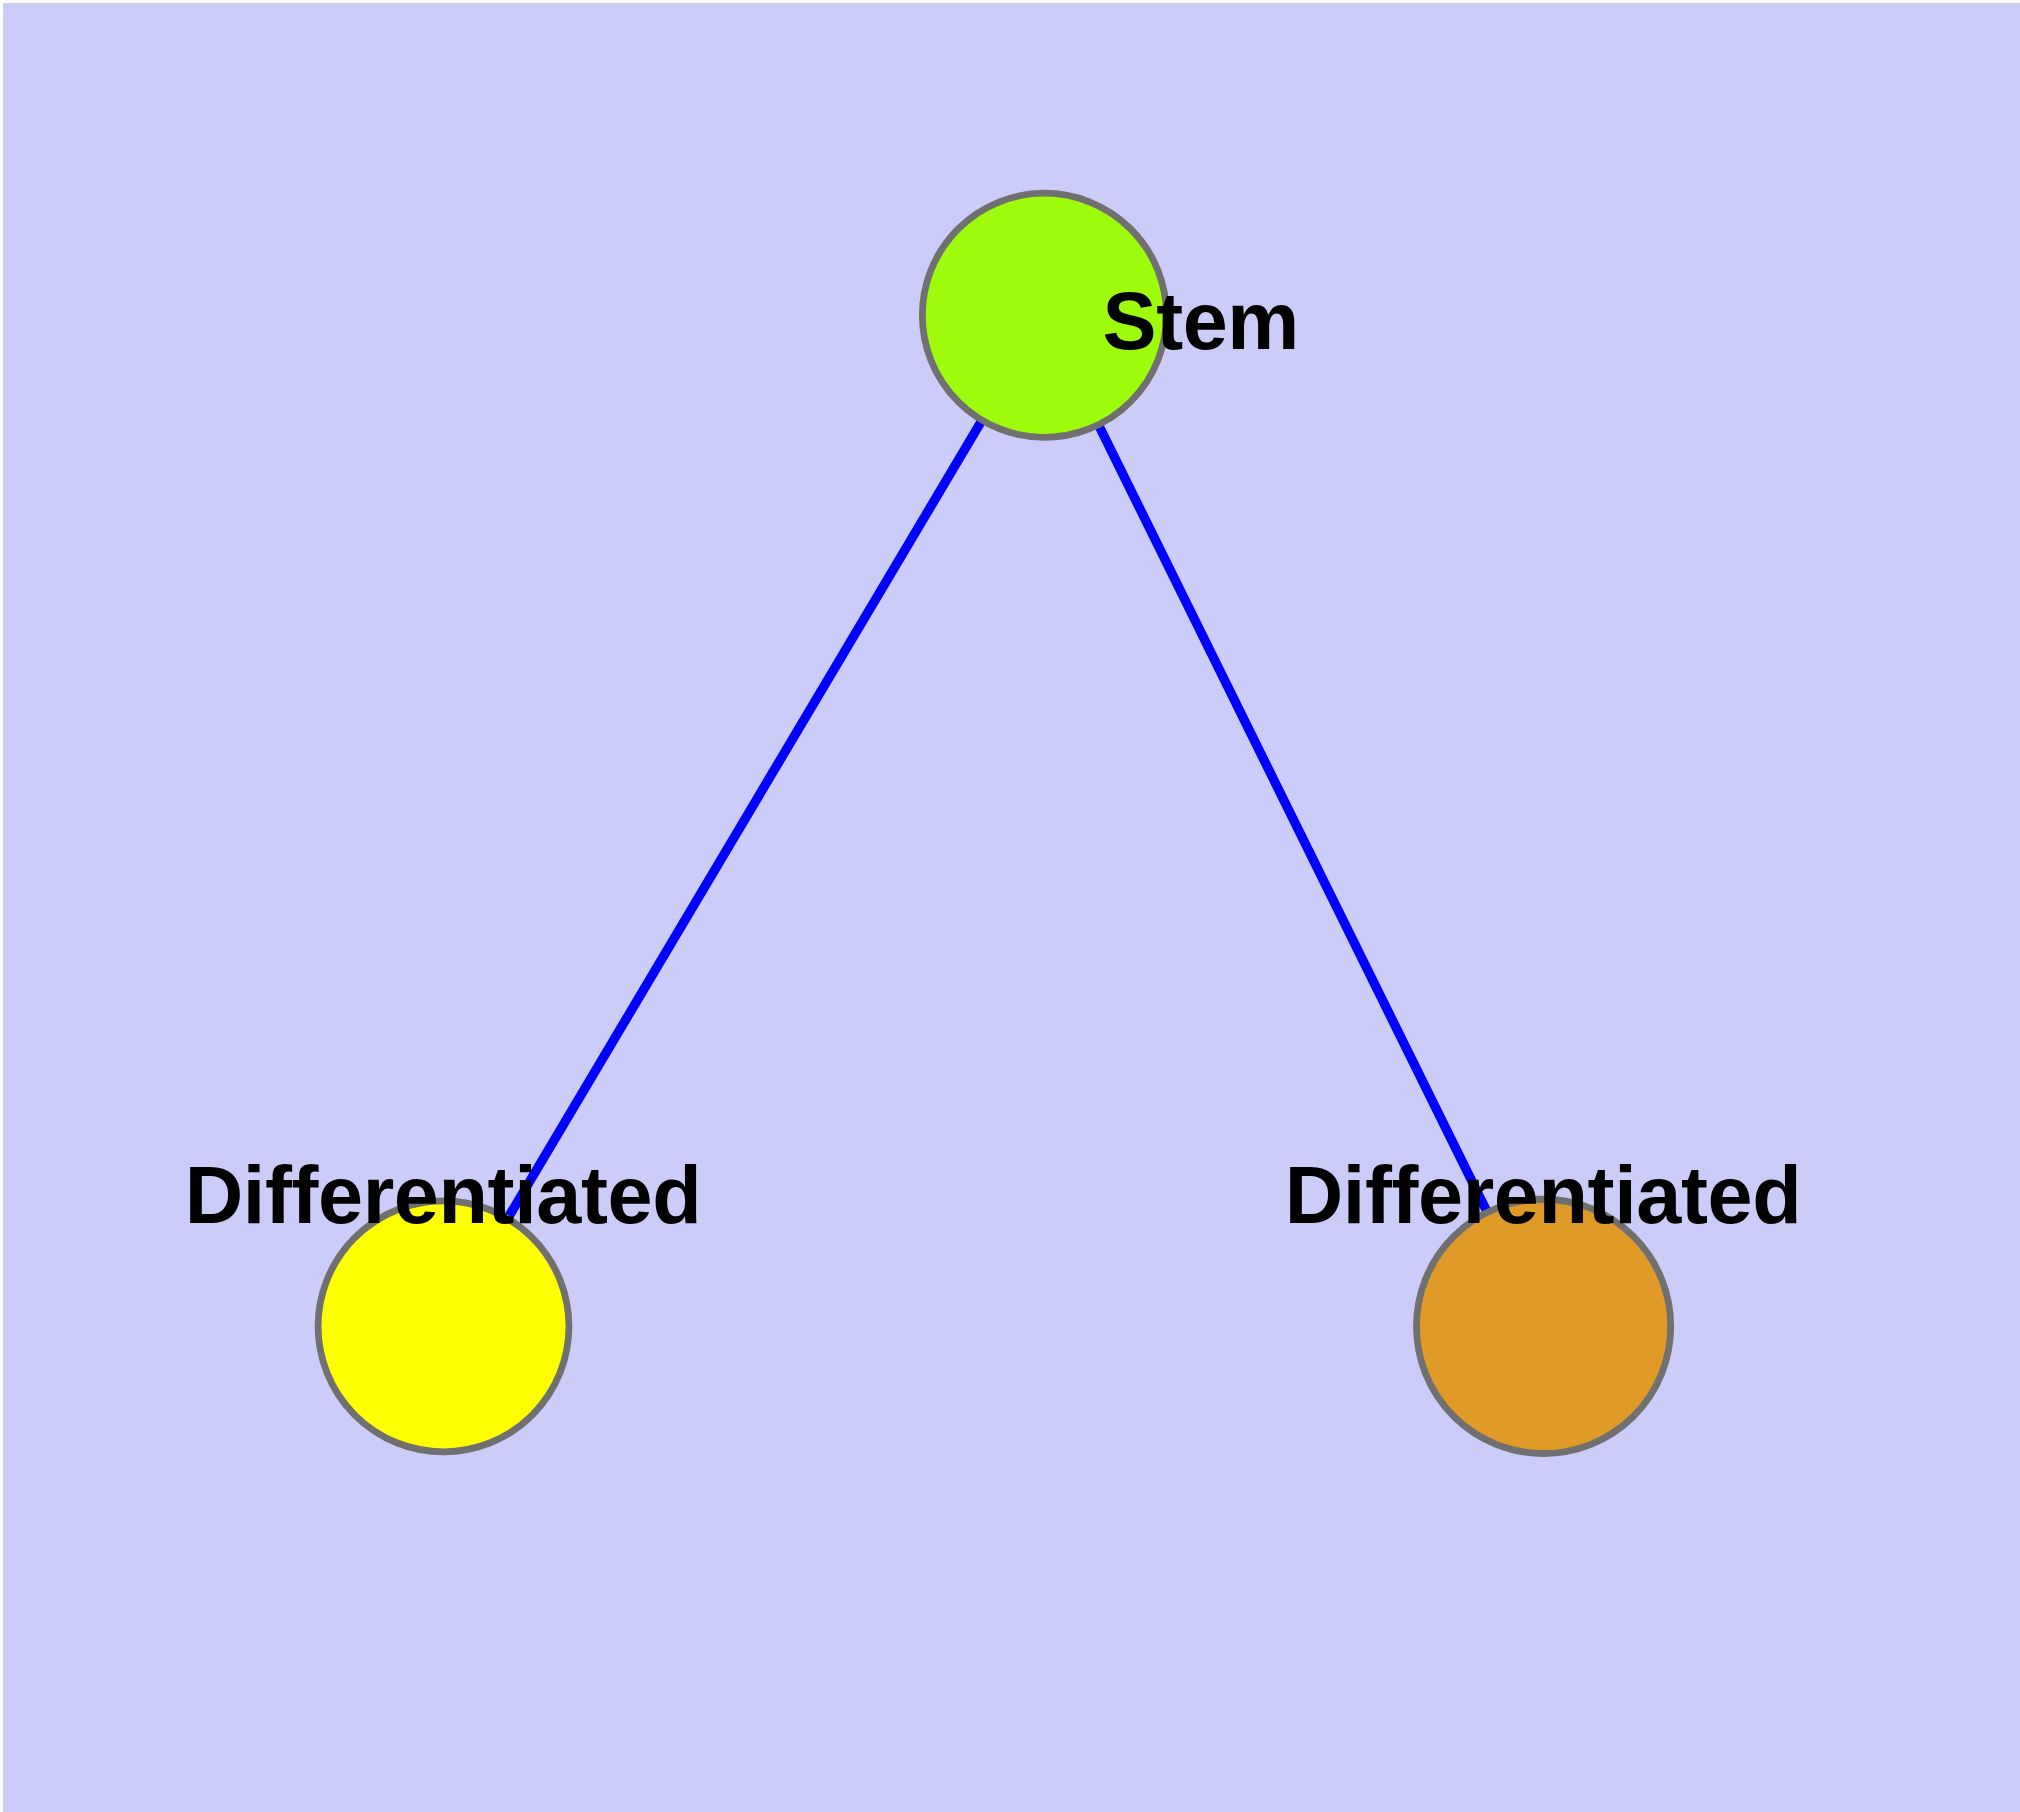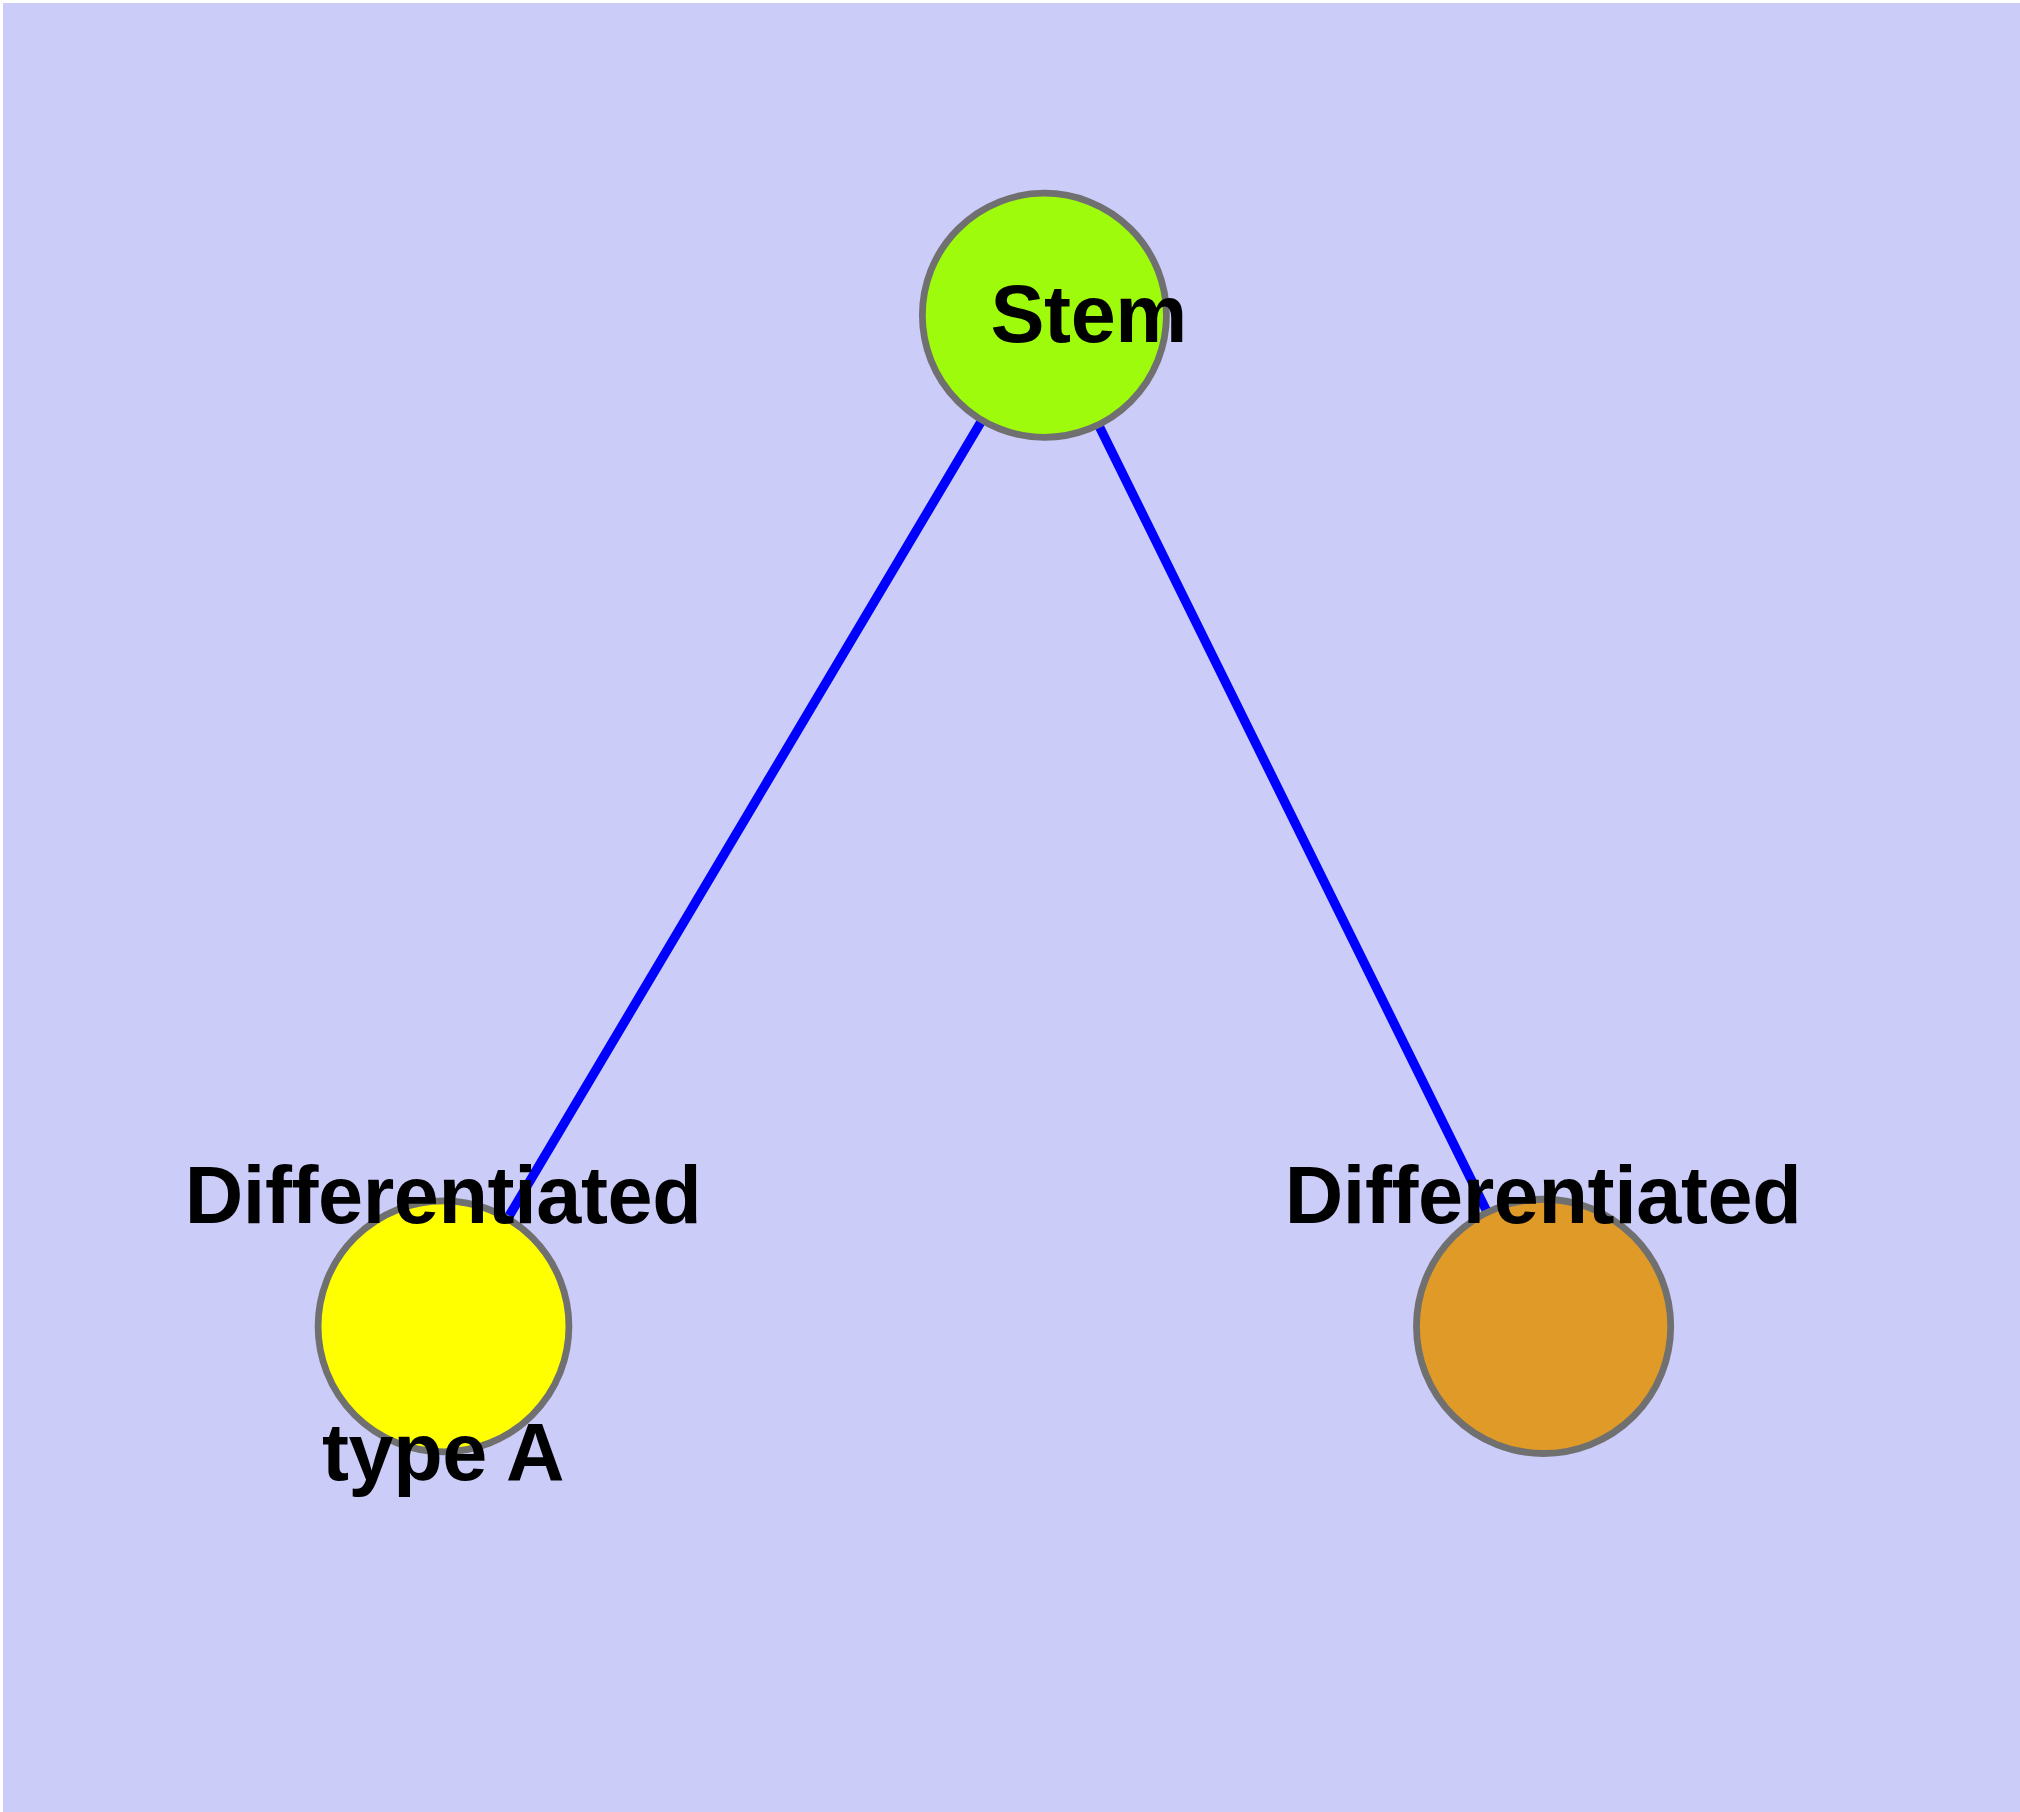--- a/index.html
+++ b/index.html
@@ -75,27 +75,26 @@
       <line x1="1232" y1="372" x2="1821" y2="1565" stroke="#0000ff" stroke-width="11" stroke-linecap="round"></line>
     </g>
 
     <g>
       <circle cx="1232" cy="372" r="144" fill="#9efb0b" stroke="#707070" stroke-width="8"></circle>
       <circle cx="523" cy="1565" r="148" fill="#ffff00" stroke="#707070" stroke-width="8"></circle>
       <circle cx="1821" cy="1565" r="150" fill="#e09a28" stroke="#707070" stroke-width="8"></circle>
     </g>
   </svg>
 
-  <div class="node-label" id="label-stem" style="left: 790px; top: 186px;">
+  <div class="node-label" id="label-stem" style="left: 790px; top: 193px; text-align: right;">
     <span>Stem</span>
   </div>
 
   <div class="node-label" id="label-diff-a" style="left: 104px; top: 981px;">
     <div>Differentiated</div>
-    <div>type A</div>
   </div>
 
   <div class="node-label" id="label-diff-b" style="left: 1204px; top: 981px;">
     <div>Differentiated</div>
   </div>
 
 </div>
 
 
 </body></html>

